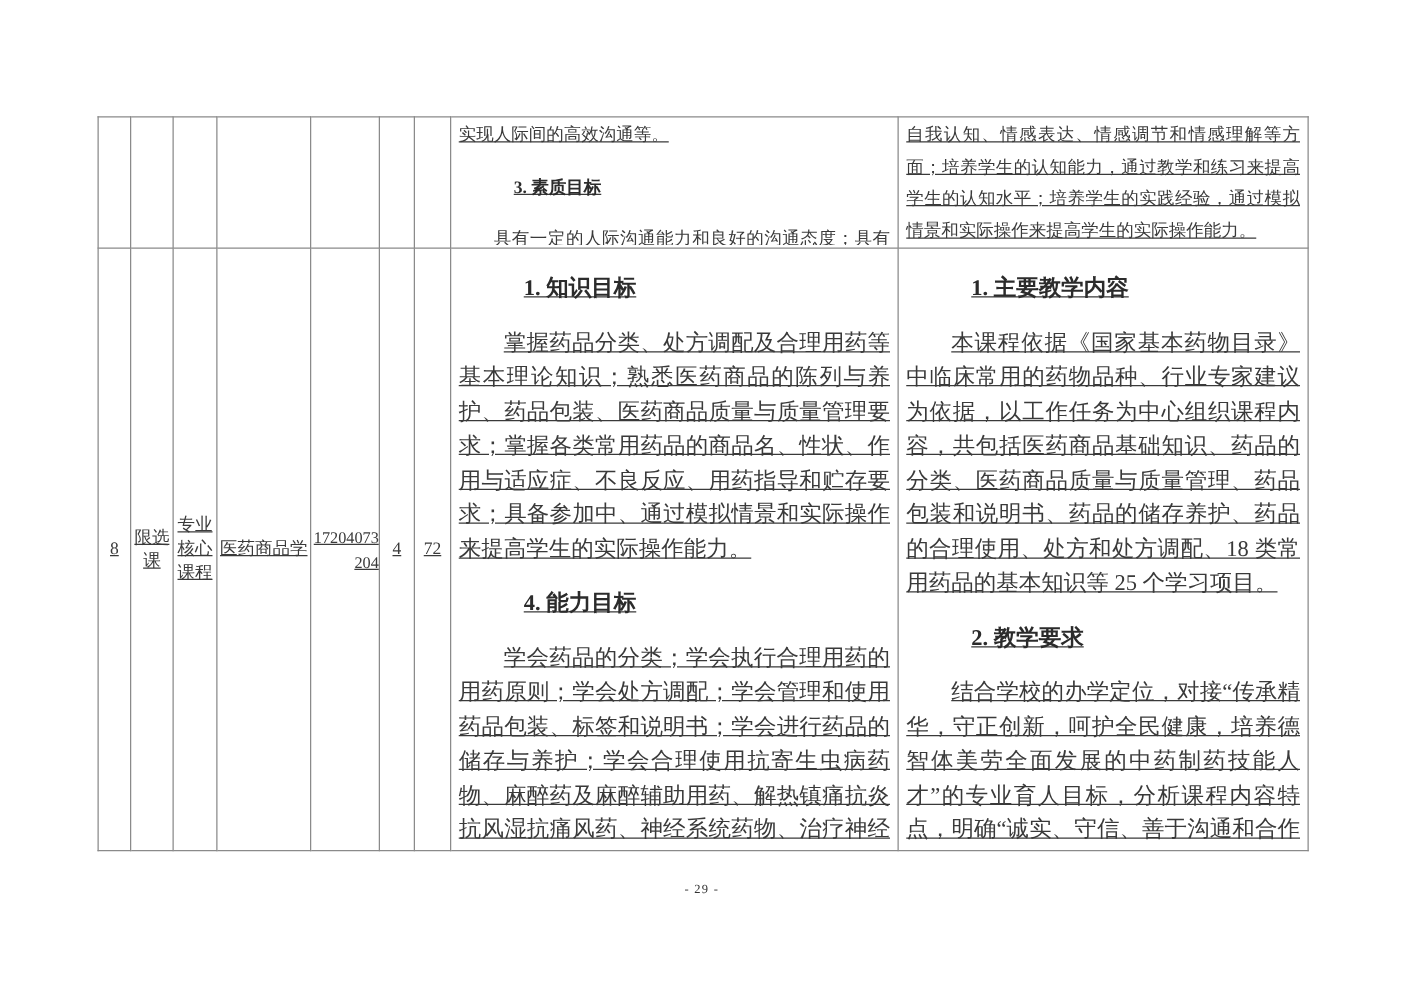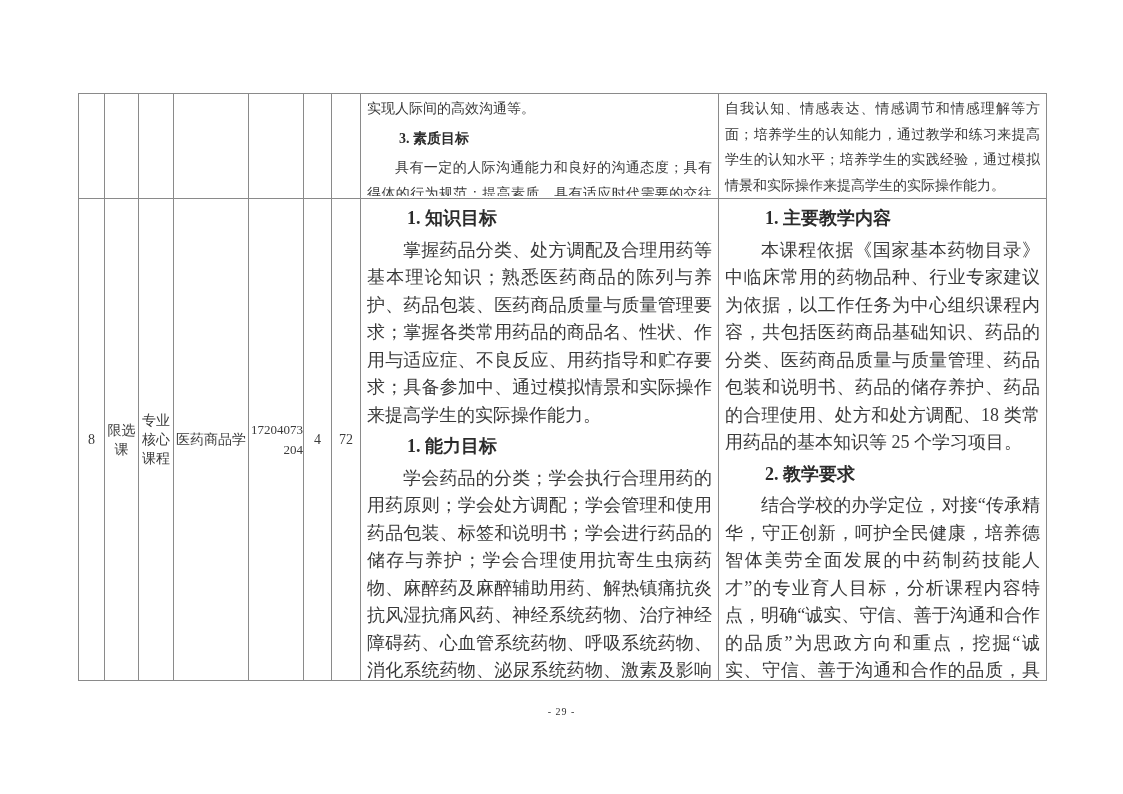--- a/index.html
+++ b/index.html
@@ -2,33 +2,33 @@
 <html><head>
 <meta charset="utf-8">
 <style>
   html,body { margin:0; padding:0; background:#ffffff; }
   .stage {
     position:relative; width:1123px; height:794px; background:#ffffff;
     font-family:"Liberation Serif","DejaVu Serif",serif; color:#3a3a3a; overflow:hidden;
   }
   table.doc-table {
     position:absolute; left:78px; top:93px; width:968px;
-    border-collapse:collapse; table-layout:fixed;
+    border-collapse:collapse; table-layout:fixed;text-decoration:underline;
   }
   td {
     border:1px solid #8a8a8a; padding:0; vertical-align:middle;
     text-align:center; font-size:14px; color:#3a3a3a; word-break:break-all;
   }
   tr.row-cont td { height:104px; }
   tr.row-main td { height:481px; }
   td.txt { vertical-align:top; text-align:left; }
   .clip { overflow:hidden; padding:2px 6px 0 6px; }
   .row-cont .clip { height:100px; line-height:25.6px; font-size:14px; }
   .row-main .clip { height:477px; line-height:27.5px; font-size:18px; }
-  .hd { font-weight:bold; color:#2b2b2b; text-indent:2em; margin:4px; }
+  .hd { font-weight:bold; color:#2b2b2b; text-indent:2em; margin:16px; }
   .para { text-indent:2em; text-align:justify; margin:0; }
   .cont-line { text-align:justify; margin:0; }
   .code-cell { font-size:13px; line-height:20px;text-align:right; }
   .small-cell { line-height:19px; }
   .pageno {
     position:absolute; left:0; width:1123px; top:706px;
     text-align:center; font-size:10px; color:#333333; letter-spacing:1px;
   }
 </style>
 </head>
@@ -77,21 +77,21 @@
       <td class="small-cell">限选课</td>
       <td class="small-cell">专业核心课程</td>
       <td class="small-cell">医药商品学</td>
       <td class="code-cell">17204073204</td>
       <td class="small-cell">4</td>
       <td class="small-cell">72</td>
       <td class="txt">
         <div class="clip">
           <p class="hd">1. 知识目标</p>
           <p class="para">掌握药品分类、处方调配及合理用药等基本理论知识；熟悉医药商品的陈列与养护、药品包装、医药商品质量与质量管理要求；掌握各类常用药品的商品名、性状、作用与适应症、不良反应、用药指导和贮存要求；具备参加中、通过模拟情景和实际操作来提高学生的实际操作能力。</p>
-          <p class="hd">1. 能力目标</p>
+          <p class="hd">4. 能力目标</p>
           <p class="para">学会药品的分类；学会执行合理用药的用药原则；学会处方调配；学会管理和使用药品包装、标签和说明书；学会进行药品的储存与养护；学会合理使用抗寄生虫病药物、麻醉药及麻醉辅助用药、解热镇痛抗炎抗风湿抗痛风药、神经系统药物、治疗神经障碍药、心血管系统药物、呼吸系统药物、消化系统药物、泌尿系统药物、激素及影响内分泌药物、抗肿瘤药物、抗变态反应药物、维生素、矿物质及肠外营养药、生物制品、计划生育药、消毒防腐药和专科用药等 18 类药物。</p>
           <p class="hd">3. 素质目标</p>
 
         </div>
       </td>
       <td class="txt">
         <div class="clip">
           <p class="hd">1. 主要教学内容</p>
           <p class="para">本课程依据《国家基本药物目录》中临床常用的药物品种、行业专家建议为依据，以工作任务为中心组织课程内容，共包括医药商品基础知识、药品的分类、医药商品质量与质量管理、药品包装和说明书、药品的储存养护、药品的合理使用、处方和处方调配、18 类常用药品的基本知识等 25 个学习项目。</p>
           <p class="hd">2. 教学要求</p>

